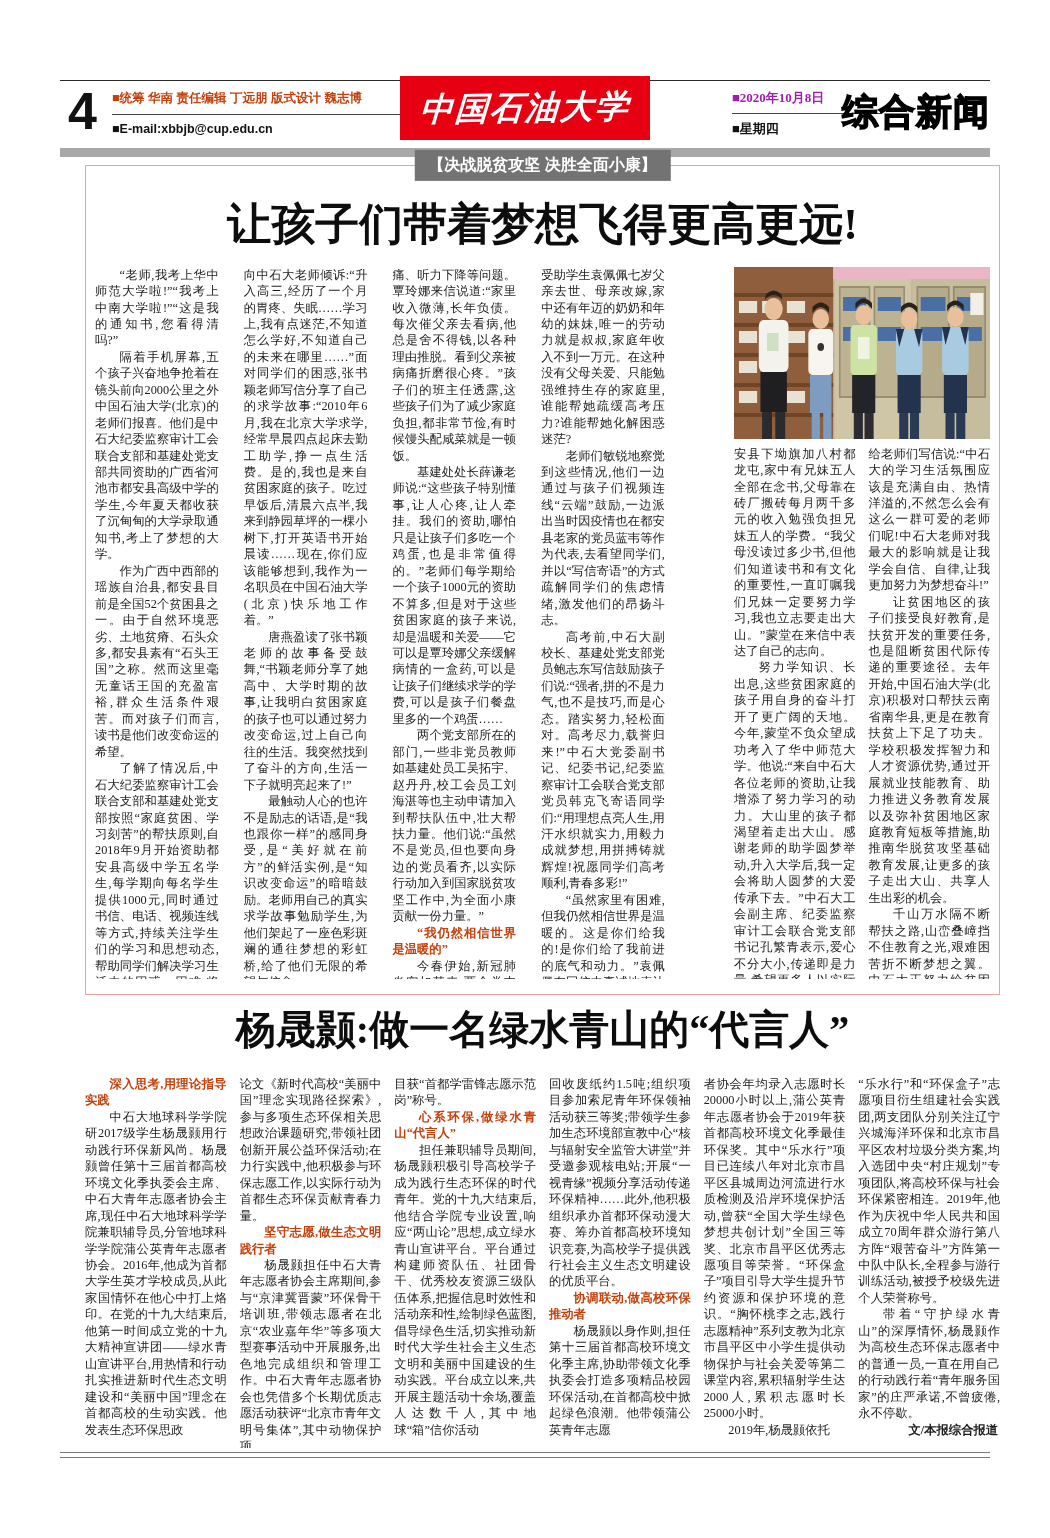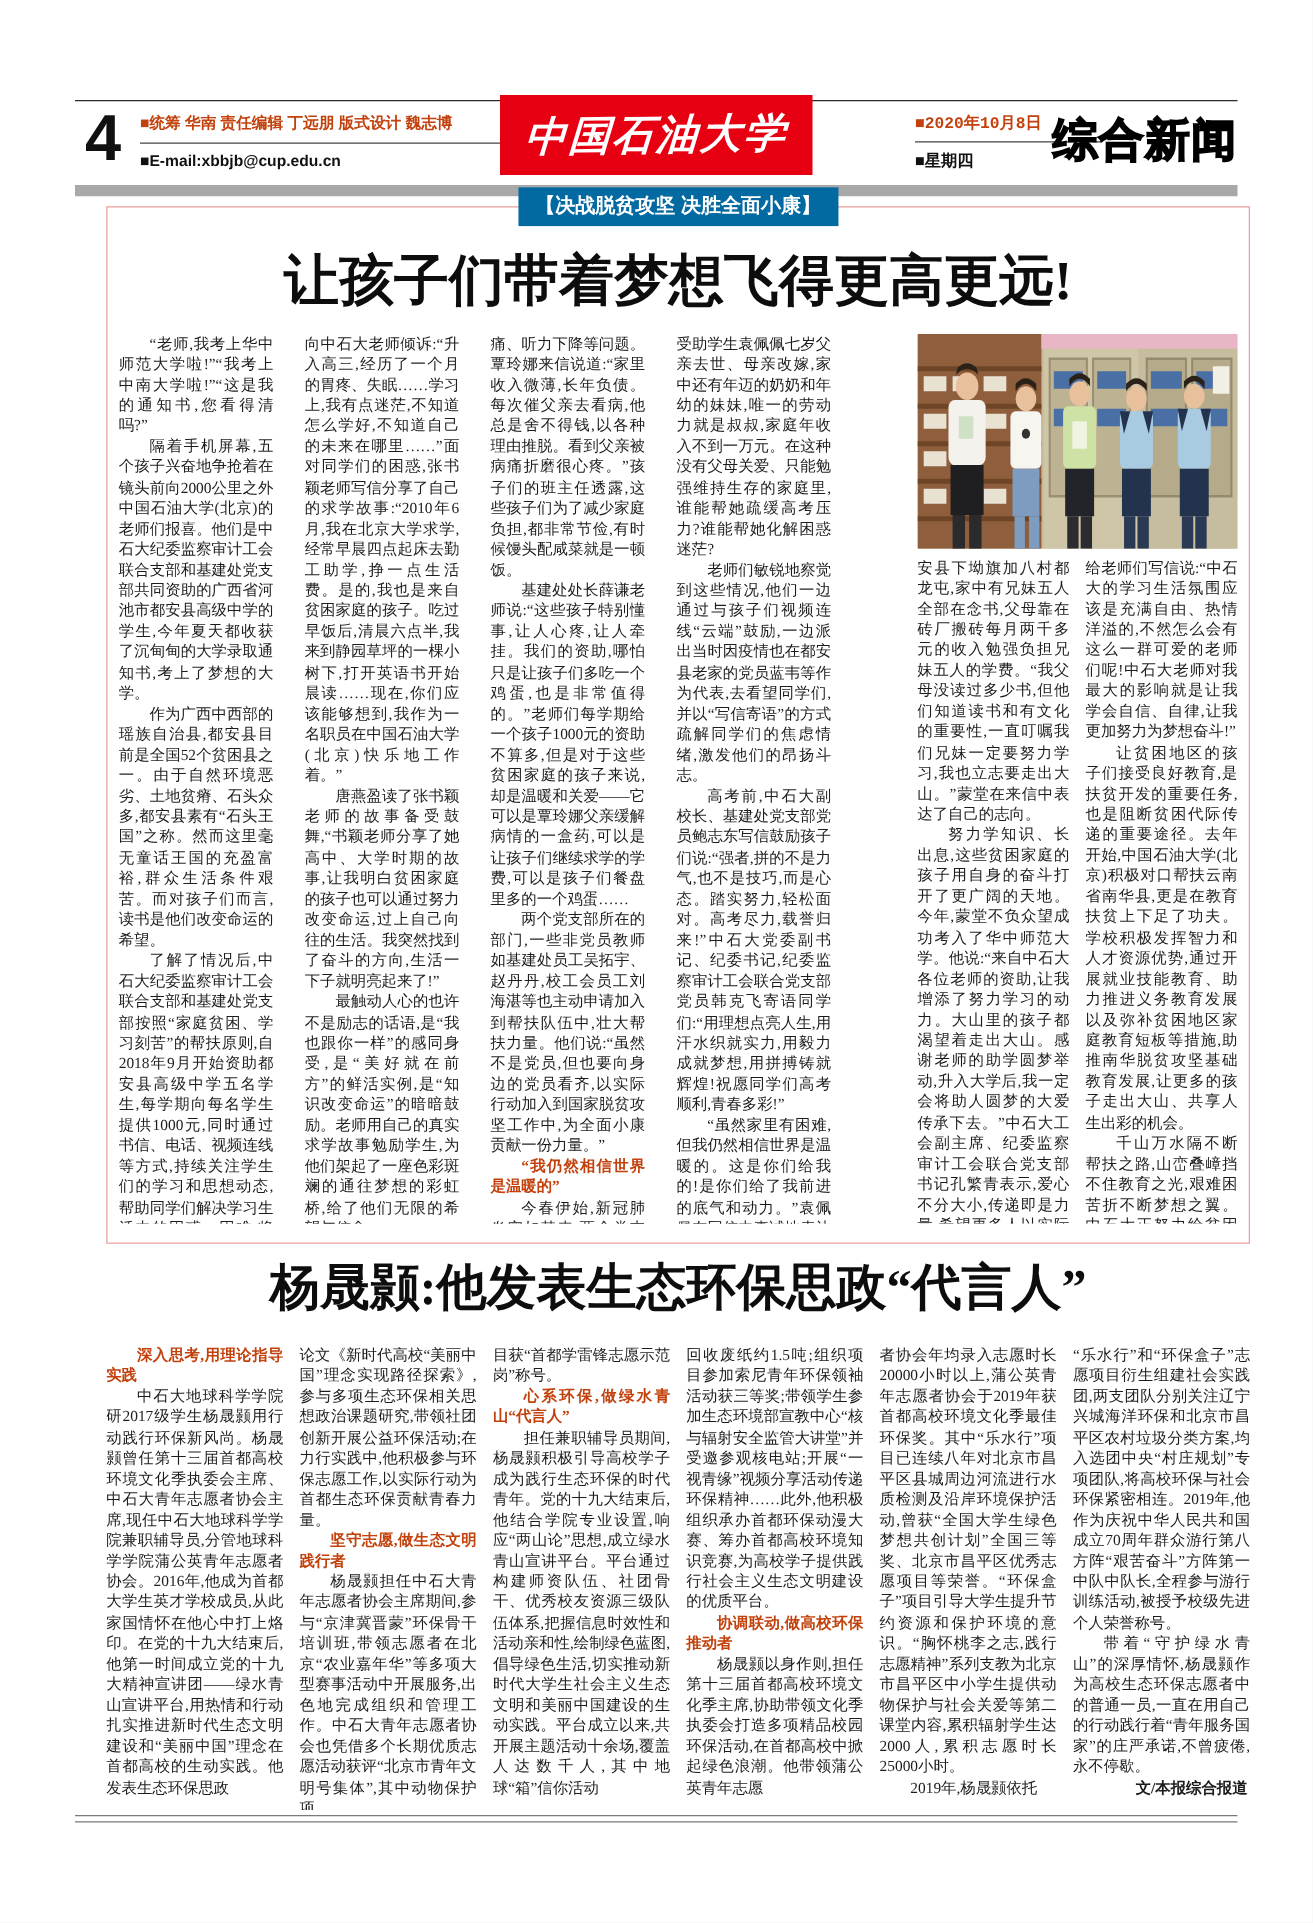--- a/index.html
+++ b/index.html
@@ -10,27 +10,27 @@
   .header{position:absolute;left:60px;top:76px;width:930px;height:82px;}
   .hdr-topline{position:absolute;left:0;top:4px;width:100%;height:1px;background:#2a2a2a;}
   .hdr-graybar{position:absolute;left:0;top:72px;width:100%;height:9px;background:#a8a8a8;}
   .pageno{position:absolute;left:8px;top:6px;font-size:52px;line-height:58px;font-weight:900;font-family:"Liberation Sans",sans-serif;color:#111;}
   .hdr-left{position:absolute;left:52px;top:8px;width:300px;}
   .hdr-left .row1{font-size:12.5px;font-weight:bold;font-family:"Liberation Sans",sans-serif;color:#c2410c;padding:6px 0 7px 0;border-bottom:1px solid #444;}
   .hdr-left .row2{font-size:12.5px;font-weight:bold;font-family:"Liberation Sans",sans-serif;color:#111;padding-top:7px;}
   .masthead{position:absolute;left:340px;top:0px;width:250px;height:64px;background:#e60012;display:flex;align-items:center;justify-content:center;}
   .masthead span{color:#fff;font-size:33px;font-weight:900;letter-spacing:2px;font-style:italic;transform:skewX(-4deg) rotate(-1deg);font-family:"Liberation Serif",serif;}
   .hdr-right{position:absolute;left:672px;top:8px;width:150px;}
-  .hdr-right .row1{font-size:13px;font-weight:bold;font-family:Liberation Mono, monospace;color:#c2410c;padding:5px 0 6px 0;border-bottom:1px solid #444;}
+  .hdr-right .row1{font-size:13px;font-weight:bold;font-family:Liberation Serif, serif;color:#a21caf;padding:5px 0 6px 0;border-bottom:1px solid #444;}
   .hdr-right .row2{font-size:13px;font-weight:bold;font-family:Liberation Mono, monospace;color:#111;padding-top:6px;}
   .section-title{position:absolute;right:0;top:10px;font-size:36px;line-height:52px;font-weight:900;letter-spacing:1px;color:#000;font-family:"Liberation Sans",sans-serif;-webkit-text-stroke:1.4px #000;}
 
   
   .a1box{position:absolute;left:85px;top:165px;width:915px;height:830px;border:1px solid #e8a0a0;box-sizing:border-box;}
-  .banner{position:absolute;left:50%;top:0;transform:translate(-50%,-52%);background:#0369a1;color:#fff;font-size:16px;font-weight:bold;padding:5px 14px;white-space:nowrap;font-family:"Liberation Sans",sans-serif;}
+  .banner{position:absolute;left:50%;top:0;transform:translate(-50%,-52%);background:#737373;color:#fff;font-size:16px;font-weight:bold;padding:5px 14px;white-space:nowrap;font-family:"Liberation Sans",sans-serif;}
   .headline1{margin:34px 10px 16px 10px;text-align:center;font-size:44px;line-height:1.15;font-weight:900;color:#0d0d0d;letter-spacing:0px;}
   .a1cols{display:flex;gap:25px;padding:0 9px;height:712px;overflow:hidden;}
   .col{flex:1 1 0;min-width:0;}
   .rightwrap{flex:2.07 1 0;min-width:0;display:flex;flex-direction:column;margin-left:44px;}
   .photo{width:100%;height:172px;margin-bottom:7px;flex:0 0 auto;}
   .subcols{display:flex;gap:13px;flex:1 1 auto;overflow:hidden;}
 
   
   .para{margin:0;font-size:12.3px;line-height:16.45px;text-align:justify;text-justify:inter-character;text-indent:2em;color:#1c1c1c;}
   .para.cont{text-indent:0;}
@@ -208,21 +208,21 @@
           <div class="col">
               <p class="para p cont">给老师们写信说:“中石大的学习生活氛围应该是充满自由、热情洋溢的,不然怎么会有这么一群可爱的老师们呢!中石大老师对我最大的影响就是让我学会自信、自律,让我更加努力为梦想奋斗!”</p>
               <p class="para p">让贫困地区的孩子们接受良好教育,是扶贫开发的重要任务,也是阻断贫困代际传递的重要途径。去年开始,中国石油大学(北京)积极对口帮扶云南省南华县,更是在教育扶贫上下足了功夫。学校积极发挥智力和人才资源优势,通过开展就业技能教育、助力推进义务教育发展以及弥补贫困地区家庭教育短板等措施,助推南华脱贫攻坚基础教育发展,让更多的孩子走出大山、共享人生出彩的机会。</p>
               <p class="para p">千山万水隔不断帮扶之路,山峦叠嶂挡不住教育之光,艰难困苦折不断梦想之翼。中石大正努力给贫困家庭的孩子更多关爱,呵护孩子们成长的翅膀,让孩子们带着梦想飞得更高更远!</p>
             </div>
         </div>
       </div>
     </div>
   </div>
 
-  <h2 class="headline2">杨晟颢:他发表生态环保思政“代言人”</h2>
+  <h2 class="headline2">杨晟颢:做一名绿水青山的“代言人”</h2>
   <div class="a2cols">
     <div class="col">
         <p class="para sub">深入思考,用理论指导实践</p>
         <p class="para p">中石大地球科学学院研2017级学生杨晟颢用行动践行环保新风尚。杨晟颢曾任第十三届首都高校环境文化季执委会主席、中石大青年志愿者协会主席,现任中石大地球科学学院兼职辅导员,分管地球科学学院蒲公英青年志愿者协会。2016年,他成为首都大学生英才学校成员,从此家国情怀在他心中打上烙印。在党的十九大结束后,他第一时间成立党的十九大精神宣讲团——绿水青山宣讲平台,用热情和行动扎实推进新时代生态文明建设和“美丽中国”理念在首都高校的生动实践。他发表生态环保思政</p>
       </div>
     <div class="col">
         <p class="para p cont">论文《新时代高校“美丽中国”理念实现路径探索》,参与多项生态环保相关思想政治课题研究,带领社团创新开展公益环保活动;在力行实践中,他积极参与环保志愿工作,以实际行动为首都生态环保贡献青春力量。</p>
         <p class="para sub">坚守志愿,做生态文明践行者</p>
         <p class="para p">杨晟颢担任中石大青年志愿者协会主席期间,参与“京津冀晋蒙”环保骨干培训班,带领志愿者在北京“农业嘉年华”等多项大型赛事活动中开展服务,出色地完成组织和管理工作。中石大青年志愿者协会也凭借多个长期优质志愿活动获评“北京市青年文明号集体”,其中动物保护项</p>
       </div>

